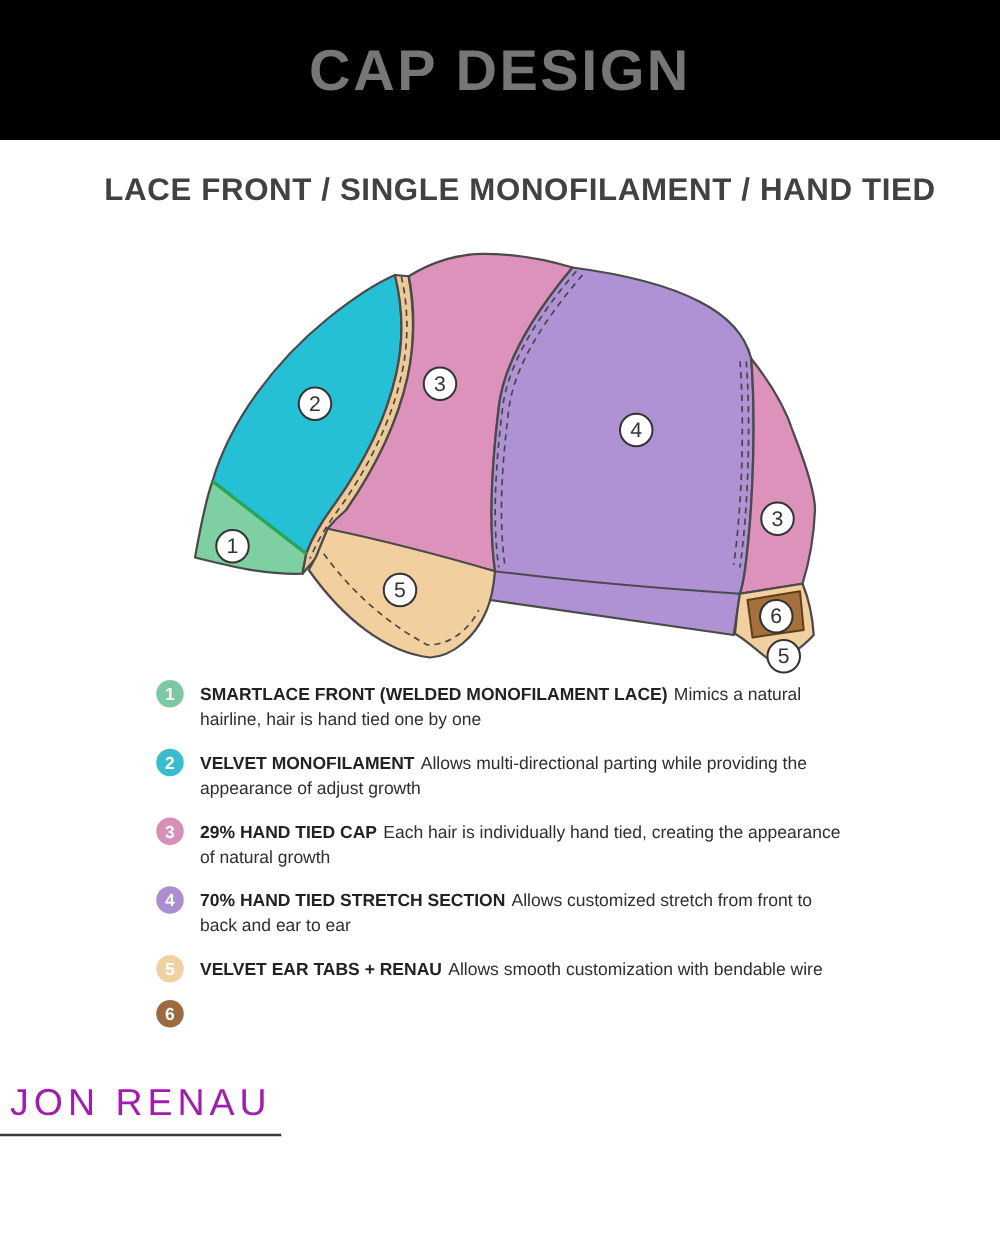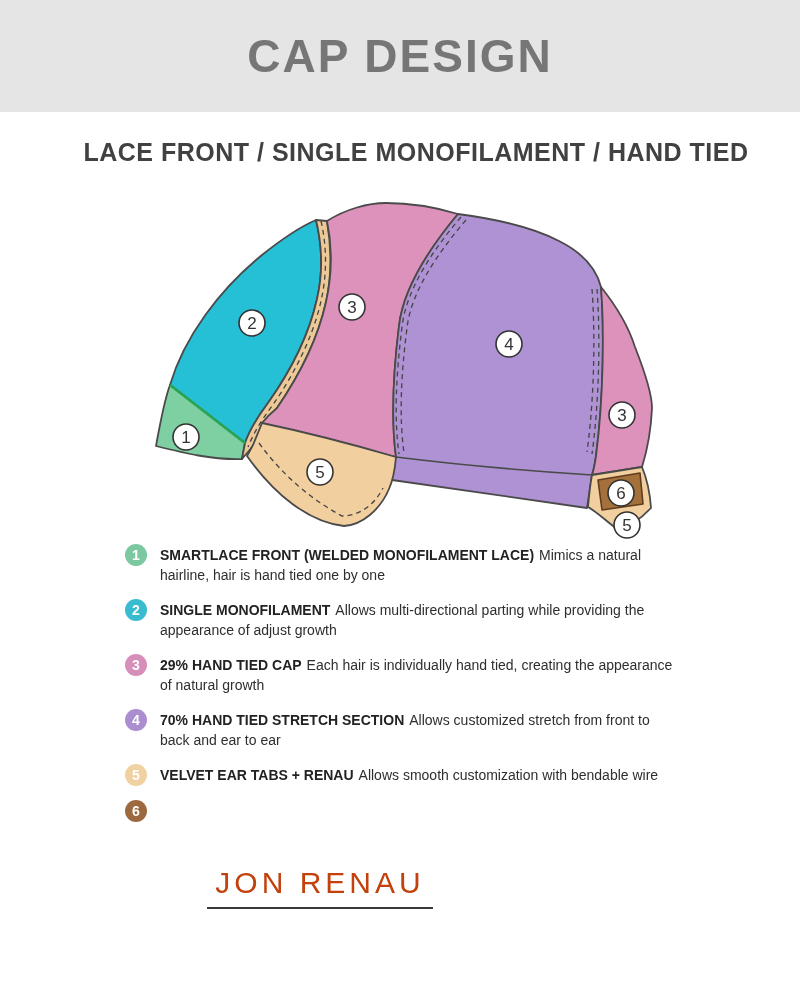--- a/index.html
+++ b/index.html
@@ -2,21 +2,21 @@
 <html><head>
 <meta charset="utf-8">
 <style>
   html,body{margin:0;padding:0;}
   body{
     width:800px;height:1000px;position:relative;background:#ffffff;
     font-family:"Liberation Sans", sans-serif;overflow:hidden;
   }
   .header{
     position:absolute;top:0;left:0;width:800px;height:112px;
-    background:#e5e5e5;text-align:center;
+    background:#000000;text-align:center;
   }
   .header .title{
     line-height:112px;font-size:46px;font-weight:bold;color:#767676;
     letter-spacing:2px;
   }
   .subtitle{
     position:absolute;top:138px;left:0;width:800px;text-align:center;
     font-size:25px;color:#414141;letter-spacing:0.5px;font-weight:700;padding-left:16px;
   }
   .diagram{position:absolute;left:140px;top:195px;width:540px;height:350px;}
@@ -33,21 +33,21 @@
   .legend{position:absolute;left:125px;top:545px;width:560px;}
   .legend-item{display:flex;align-items:flex-start;margin-bottom:15px;}
   .lnum{
     flex:none;width:22px;height:22px;border-radius:50%;margin-right:13px;
     color:#ffffff;font-size:14px;font-weight:bold;text-align:center;
     line-height:22px;margin-top:-1px;
   }
   .ltext{width:520px;font-size:14px;line-height:20px;color:#2e2e2e;}
   .lt{font-weight:bold;color:#222222;}
   .ld{margin-left:5px;}
-  .footer{position:absolute;top:866px;left:0;width:640px;text-align:center;color:#c2410c;}
+  .footer{position:absolute;top:866px;left:0;width:640px;color:#a21caf;}
   .brand-top{
     display:inline-block;font-size:30px;letter-spacing:4px;
     padding:0 8px 7px 8px;border-bottom:2px solid #3a3a3a;
   }
   .brand-bottom{
     display:block;font-size:30px;letter-spacing:4px;padding-top:6px;
   }
 </style>
 </head>
 <body>
@@ -121,21 +121,21 @@
   </g>
 </svg>
 
 <div class="legend">
   <div class="legend-item">
     <div class="lnum" style="background-color: rgb(124, 201, 161);">1</div>
     <div class="ltext"><span class="lt">SMARTLACE FRONT (WELDED MONOFILAMENT LACE)</span><span class="ld">Mimics a natural hairline, hair is hand tied one by one</span></div>
   </div>
   <div class="legend-item">
     <div class="lnum" style="background-color: rgb(57, 188, 207);">2</div>
-    <div class="ltext"><span class="lt">SINGLE MONOFILAMENT</span><span class="ld">Allows multi-directional parting while providing the appearance of adjust growth</span></div>
+    <div class="ltext"><span class="lt">VELVET MONOFILAMENT</span><span class="ld">Allows multi-directional parting while providing the appearance of adjust growth</span></div>
   </div>
   <div class="legend-item">
     <div class="lnum" style="background-color: rgb(214, 143, 184);">3</div>
     <div class="ltext"><span class="lt">29% HAND TIED CAP</span><span class="ld">Each hair is individually hand tied, creating the appearance of natural growth</span></div>
   </div>
   <div class="legend-item">
     <div class="lnum" style="background-color: rgb(171, 142, 208);">4</div>
     <div class="ltext"><span class="lt">70% HAND TIED STRETCH SECTION</span><span class="ld">Allows customized stretch from front to back and ear to ear</span></div>
   </div>
   <div class="legend-item">

